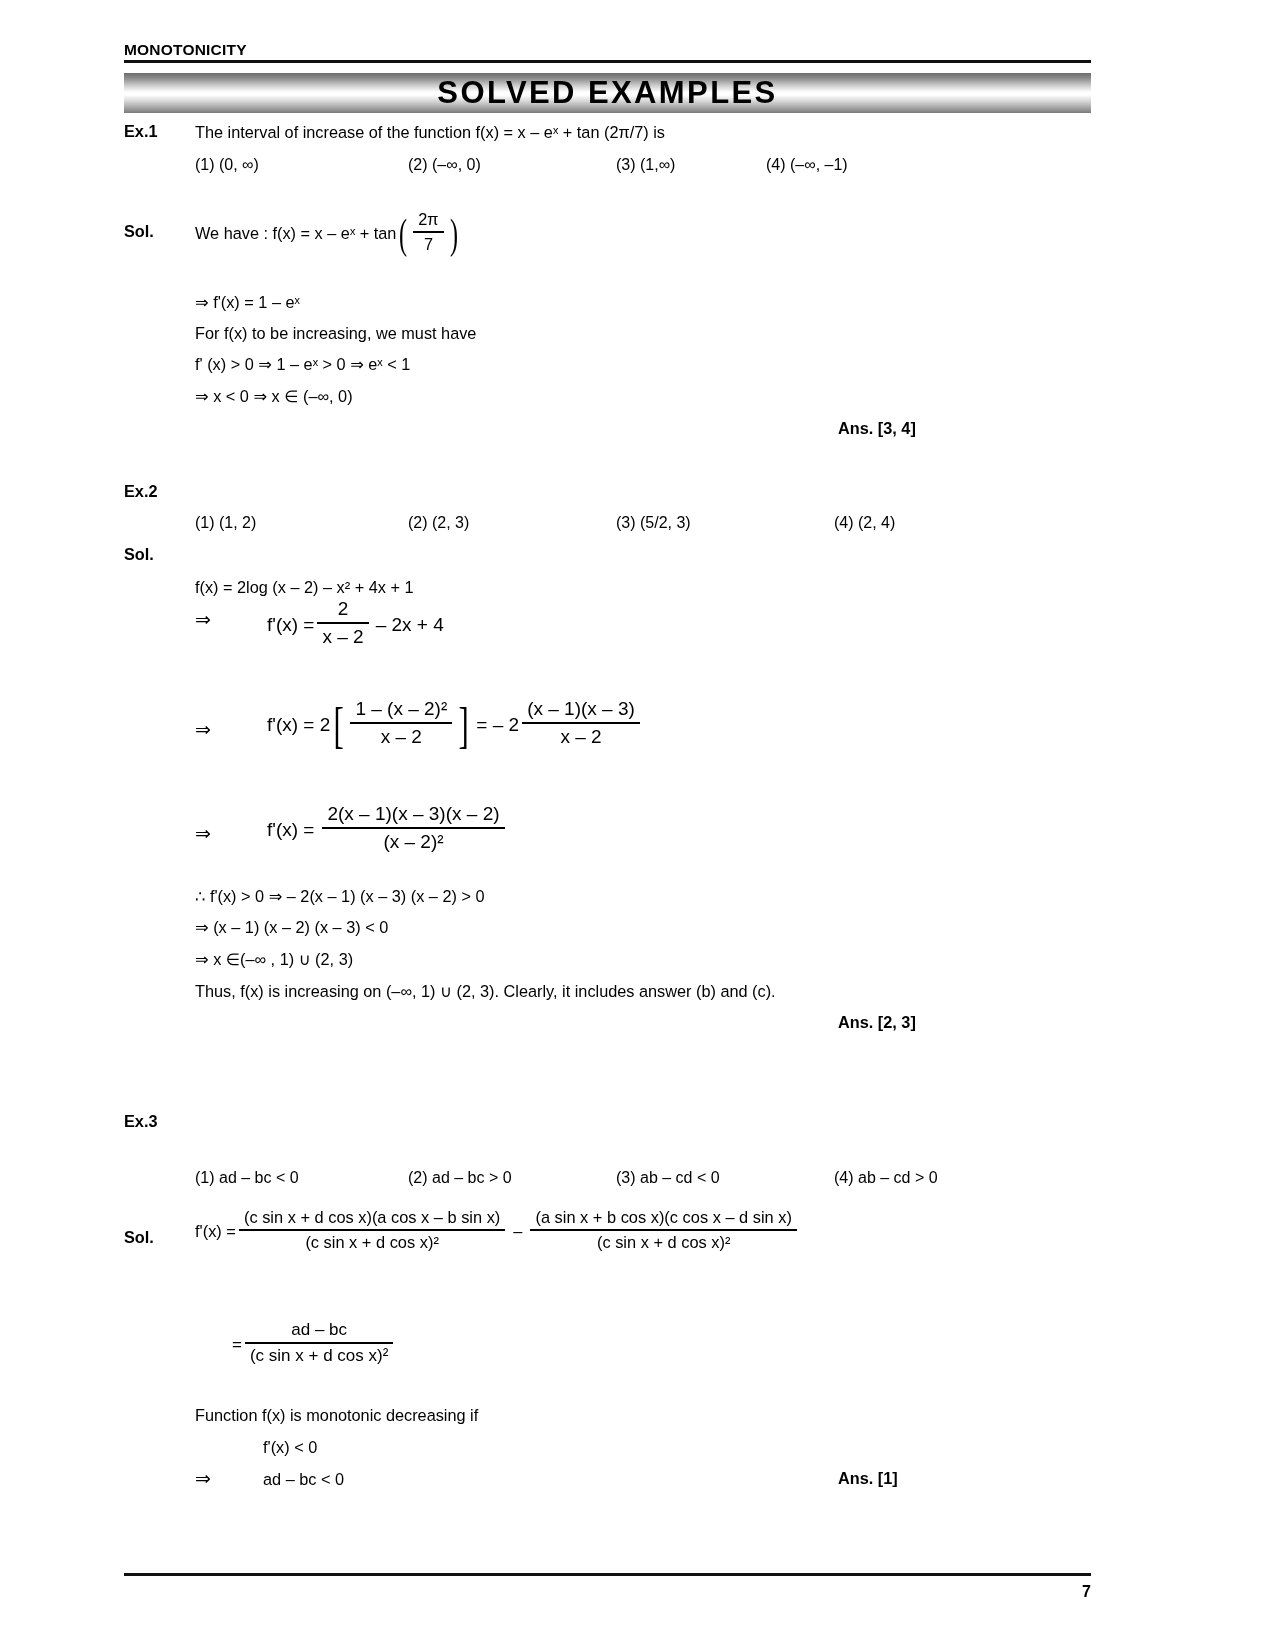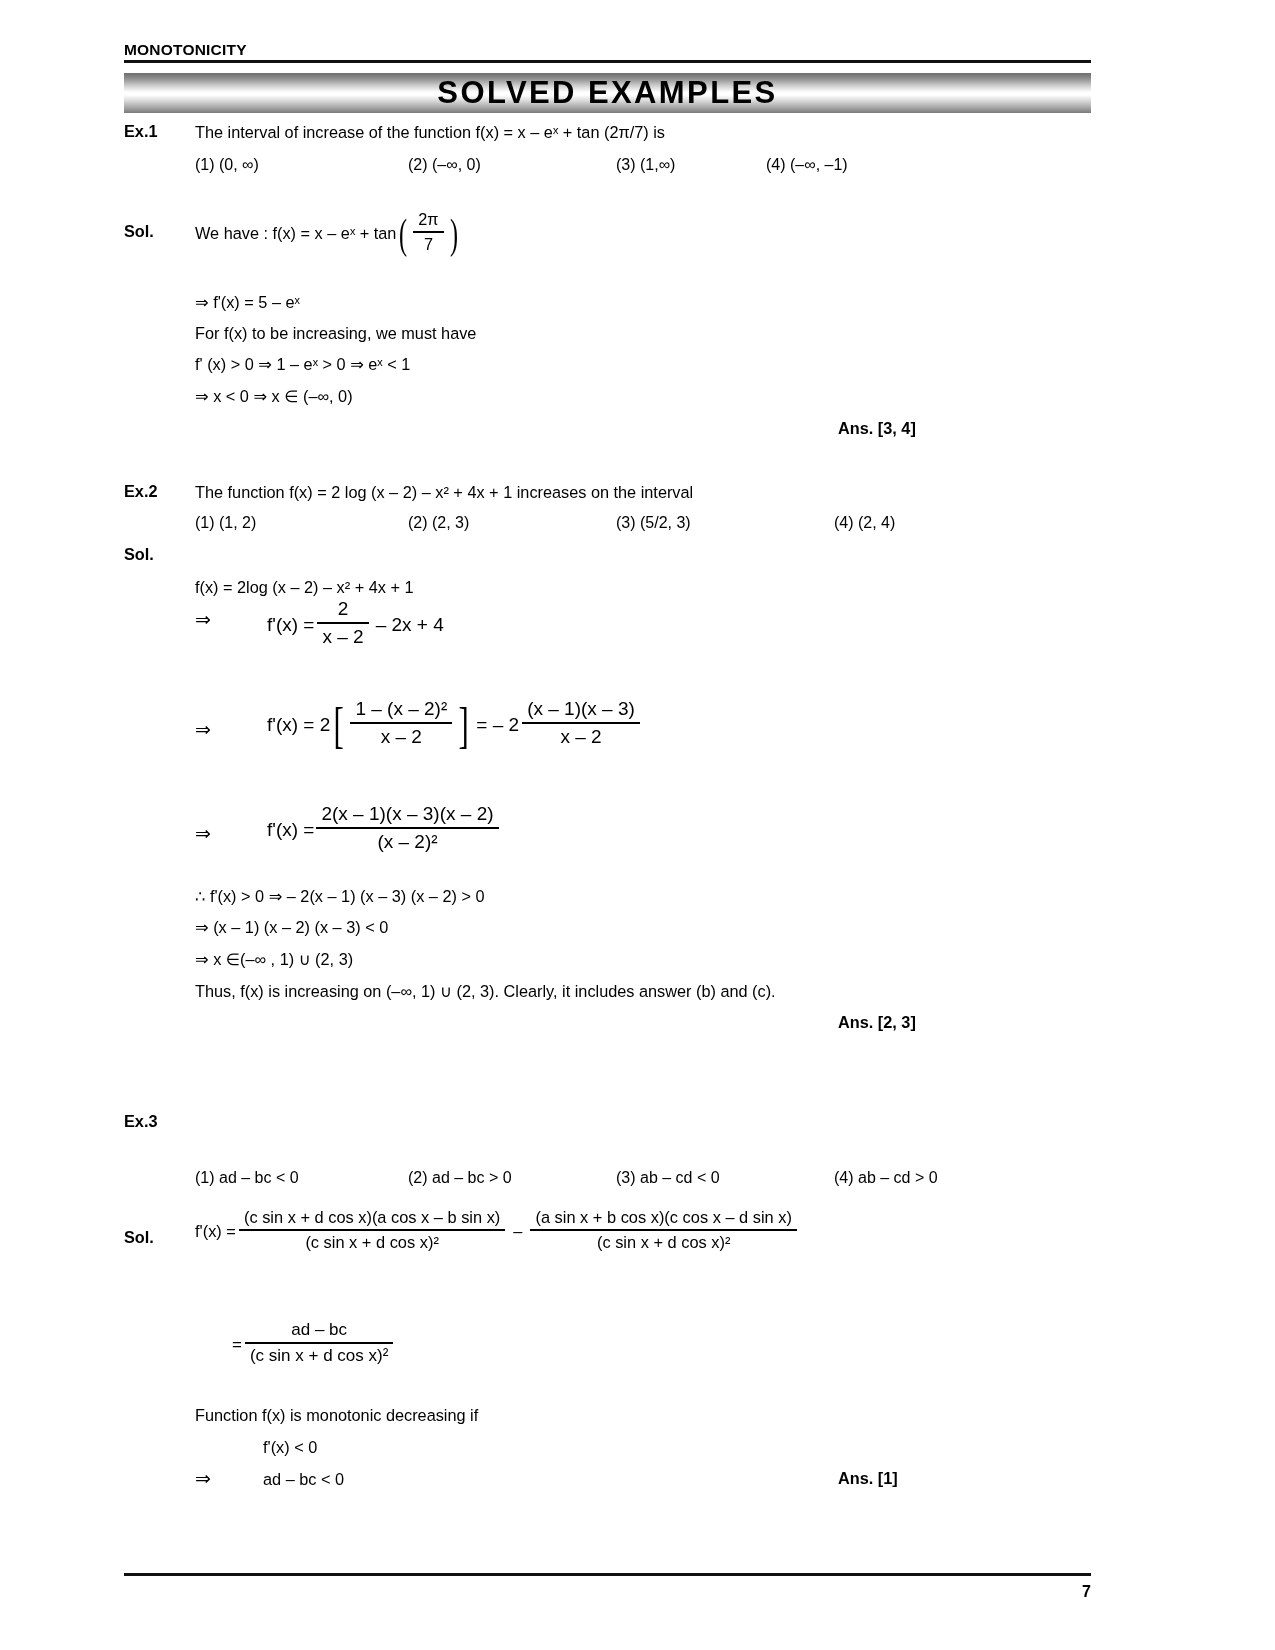--- a/index.html
+++ b/index.html
@@ -184,28 +184,27 @@
     <span class="lead">We have : f(x) = x – eˣ + tan</span>
     <span class="paren-big">(</span>
     <span class="frac">
       <span class="num">2π</span>
       <span class="bar"></span>
       <span class="den">7</span>
     </span>
     <span class="paren-big">)</span>
   </div>
 
-  <div class="blk" style="left:195px; top:292px;">⇒ f'(x) = 5 – eˣ</div>
+  <div class="blk" style="left:195px; top:292px;">⇒ f'(x) = 1 – eˣ</div>
   <div class="blk" style="left:195px; top:323px;">For f(x) to be increasing, we must have</div>
   <div class="blk" style="left:195px; top:354px;">f' (x) &gt; 0 ⇒ 1 – eˣ &gt; 0 ⇒ eˣ &lt; 1</div>
   <div class="blk" style="left:195px; top:386px;">⇒ x &lt; 0 ⇒ x ∈ (–∞, 0)</div>
   <div class="ansr" style="left:838px; top:419px;">Ans. [3, 4]</div>
 
   <div class="lbl" style="left:124px; top:482px;">Ex.2</div>
-  <div class="blk" style="left:195px; top:482px;">The function f(x) = 2 log (x – 2) – x² + 4x + 1 increases on the interval</div>
 
   <div class="opt" style="left:195px; top:514px;">(1) (1, 2)</div>
   <div class="opt" style="left:408px; top:514px;">(2) (2, 3)</div>
   <div class="opt" style="left:616px; top:514px;">(3) (5/2, 3)</div>
   <div class="opt" style="left:834px; top:514px;">(4) (2, 4)</div>
 
   <div class="lbl" style="left:124px; top:545px;">Sol.</div>
   <div class="blk" style="left:195px; top:545px;margin-top:32px;">f(x) = 2log (x – 2) – x² + 4x + 1</div>
 
   <div class="blk sym" style="left:195px; top:608px; font-size:19px;">⇒</div>
@@ -233,21 +232,21 @@
     <span class="frac">
       <span class="num">(x – 1)(x – 3)</span>
       <span class="bar"></span>
       <span class="den">x – 2</span>
     </span>
   </div>
 
   <div class="blk sym" style="left:195px; top:822px; font-size:19px;">⇒</div>
   <div class="mathline" style="left:267px; top:805px;">
     <span class="lead">f'(x) =</span>
-    <span class="frac" style="margin-left:2px;">
+    <span class="frac" style="margin-left:8px;">
       <span class="num">2(x – 1)(x – 3)(x – 2)</span>
       <span class="bar"></span>
       <span class="den">(x – 2)²</span>
     </span>
   </div>
 
   <div class="blk" style="left:195px; top:886px;">∴ f'(x) &gt; 0 ⇒ – 2(x – 1) (x – 3) (x – 2) &gt; 0</div>
   <div class="blk" style="left:195px; top:917px;">⇒ (x – 1) (x – 2) (x – 3) &lt; 0</div>
   <div class="blk" style="left:195px; top:949px;">⇒ x ∈(–∞ , 1) ∪ (2, 3)</div>
   <div class="blk" style="left:195px; top:981px;">Thus, f(x) is increasing on (–∞, 1) ∪ (2, 3). Clearly, it includes answer (b) and (c).</div>

